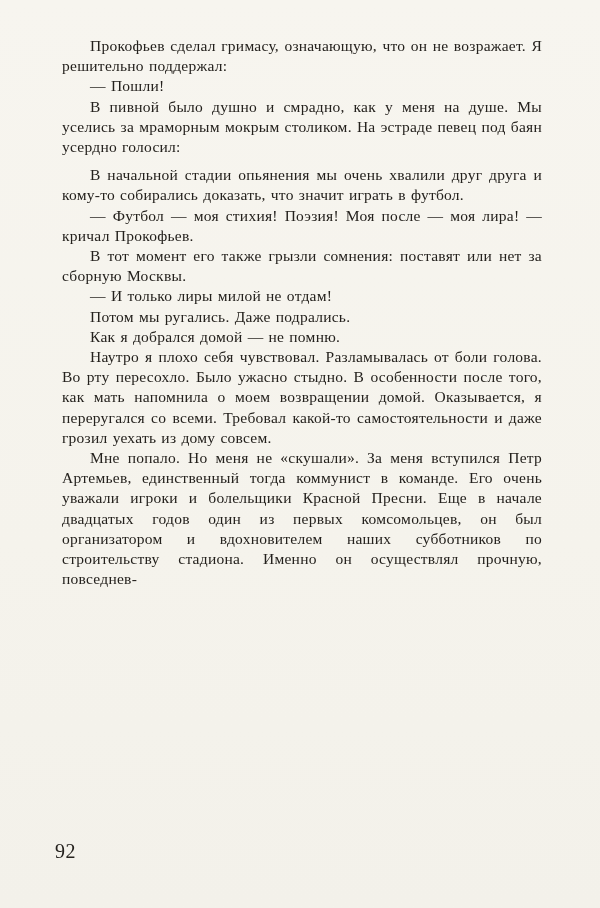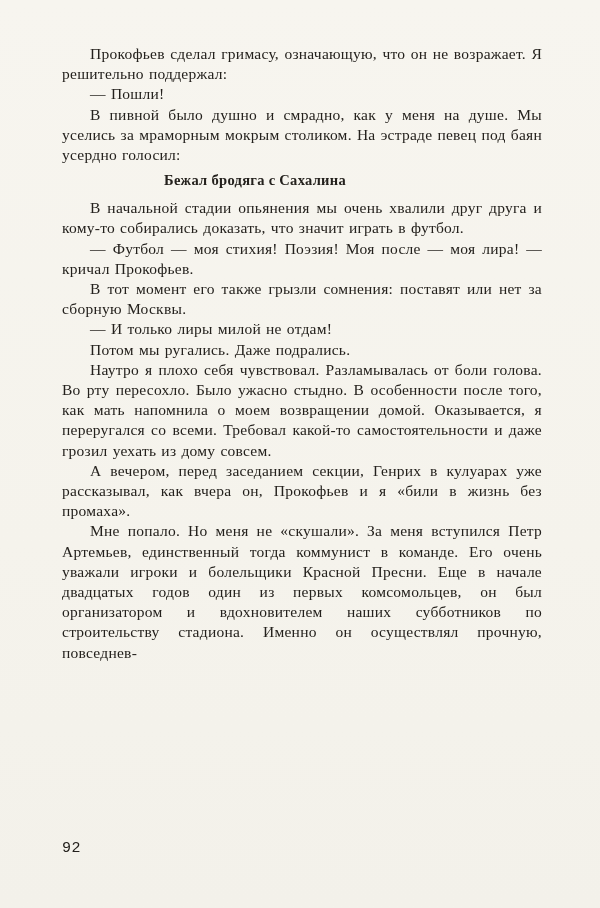--- a/index.html
+++ b/index.html
@@ -16,21 +16,21 @@
   }
   .page {
     position: relative;
     width: 600px;
     height: 908px;
     background: linear-gradient(180deg, #f7f5ef 0%, #f5f3ec 60%, #f3f1ea 100%);
     box-sizing: border-box;
   }
   .text-block {
     position: absolute;
-    top: 44px;
+    top: 36px;
     left: 62px;
     width: 480px;
   }
   .text-block p {
     margin: 0;
     font-size: 15.5px;
     line-height: 20.2px;
     text-align: justify;
     text-indent: 28px;
     letter-spacing: 0.25px;
@@ -41,44 +41,42 @@
     font-size: 14.5px;
     font-weight: bold;
     line-height: 19px;
     letter-spacing: 0.3px;
   }
   .verse div {
     white-space: nowrap;
   }
   .page-number {
     position: absolute;
-    left: 62px;
+    left: 55px;
     top: 840px;
-    font-size: 15px;
+    font-size: 20px;
     letter-spacing: 0.5px;
-    font-family: Liberation Mono, monospace;
   }
 </style>
 </head>
 <body>
 
 <div class="page">
   <div class="text-block">
     <p>Прокофьев сделал гримасу, означающую, что он не возражает. Я решительно поддержал:</p>
     <p>— Пошли!</p>
     <p>В пивной было душно и смрадно, как у меня на душе. Мы уселись за мраморным мокрым столиком. На эстраде певец под баян усердно голосил:</p>
 
     <div class="verse">
-      <div>Бежал бродяга с Сахалина</div>
     </div>
 
     <p>В начальной стадии опьянения мы очень хвалили друг друга и кому-то собирались доказать, что значит играть в футбол.</p>
     <p>— Футбол — моя стихия! Поэзия! Моя после — моя лира! — кричал Прокофьев.</p>
     <p>В тот момент его также грызли сомнения: поставят или нет за сборную Москвы.</p>
     <p>— И только лиры милой не отдам!</p>
     <p>Потом мы ругались. Даже подрались.</p>
+    <p>Как я добрался домой — не помню.</p>
     <p>Наутро я плохо себя чувствовал. Разламывалась от боли голова. Во рту пересохло. Было ужасно стыдно. В особенности после того, как мать напомнила о моем возвращении домой. Оказывается, я переругался со всеми. Требовал какой-то самостоятельности и даже грозил уехать из дому совсем.</p>
-    <p>А вечером, перед заседанием секции, Генрих в кулуарах уже рассказывал, как вчера он, Прокофьев и я «били в жизнь без промаха».</p>
     <p>Мне попало. Но меня не «скушали». За меня вступился Петр Артемьев, единственный тогда коммунист в команде. Его очень уважали игроки и болельщики Красной Пресни. Еще в начале двадцатых годов один из первых комсомольцев, он был организатором и вдохновителем наших субботников по строительству стадиона. Именно он осуществлял прочную, повседнев-</p>
   </div>
 
   <div class="page-number">92</div>
 </div>
 
 </body></html>

